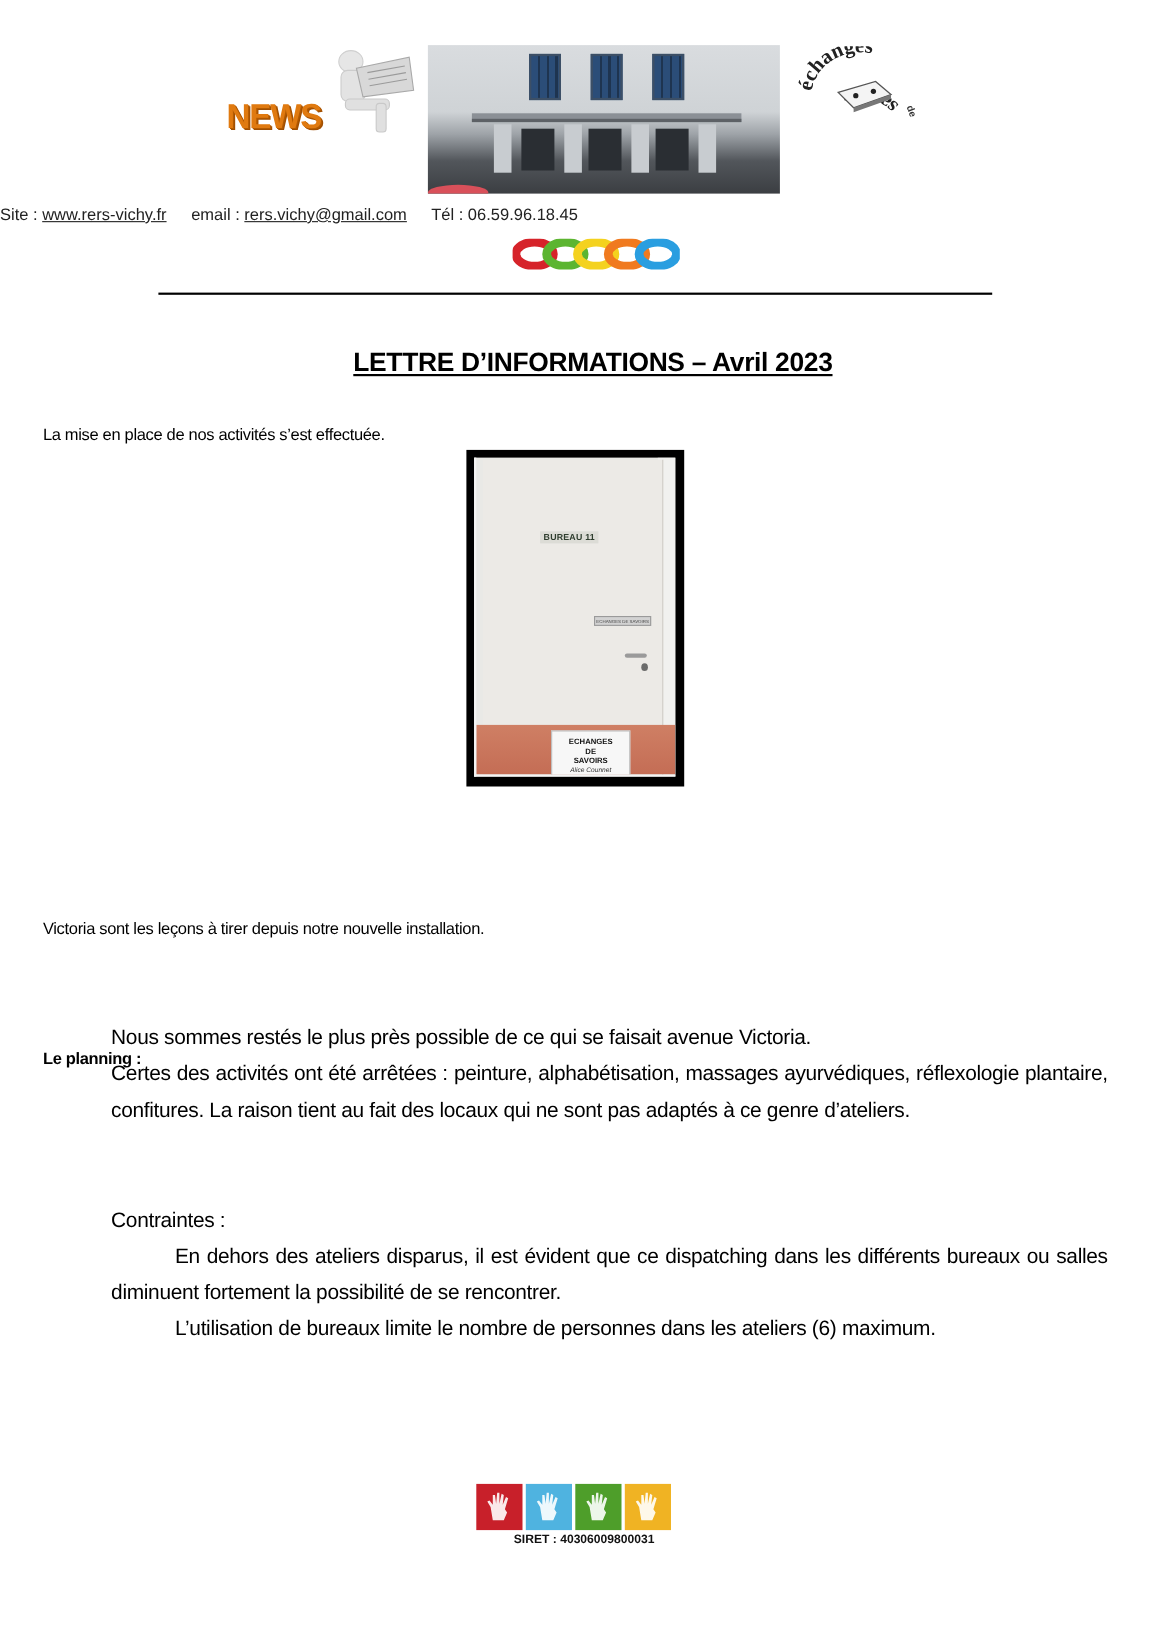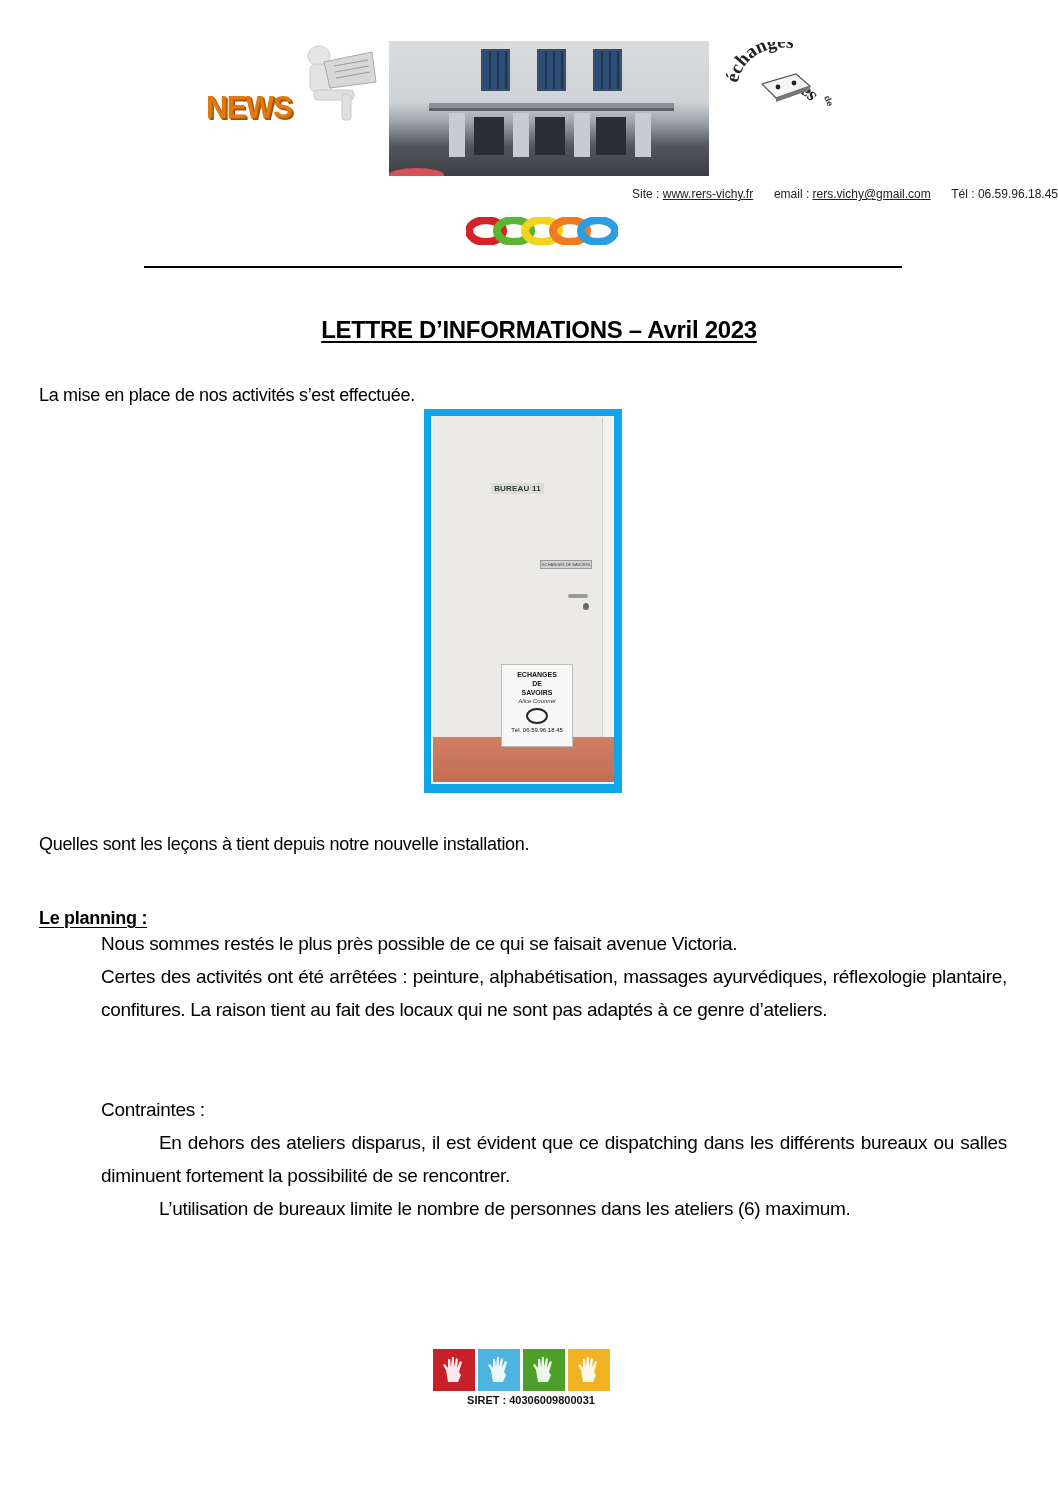--- a/index.html
+++ b/index.html
@@ -27,63 +27,63 @@
       border: 2px solid #3c4f66; }
     .bld-canopy { position: absolute; left: 40px; top: 62px; width: 245px; height: 8px; background: #8b9096; border-bottom: 3px solid #5d6166; }
     .bld-door { position: absolute; top: 76px; width: 30px; height: 38px; background: #2a2e33; }
     .bld-pillar { position: absolute; top: 72px; width: 16px; height: 44px; background: #c8ccd0; }
     .bld-red { position: absolute; left: 0; bottom: -6px; width: 55px; height: 14px; border-radius: 50%; background: #d9505a; }
 
     .echanges-logo { position: absolute; left: 724px; top: 42px; width: 118px; height: 96px; }
 
     .contact-line {
       position: absolute; left: 0; width: 1058px; top: 187px;
-      text-align: right; font-size: 12px; color: #222;
+      text-align: left; font-size: 15px; color: #222;
       font-family: "Liberation Sans", "DejaVu Sans", sans-serif;
     }
     .contact-line .gap { display: inline-block; width: 14px; }
     .contact-line .link { text-decoration: underline; }
 
     .rings { position: absolute; left: 466px; top: 217px; width: 152px; height: 28px; }
 
     .rule { position: absolute; left: 144px; top: 266px; width: 758px; height: 2px; background: #000; }
 
     
     .title {
       position: absolute; left: 0; width: 1058px; top: 316px; text-align: center;
       font-family: "Liberation Sans", sans-serif; font-weight: bold; font-size: 24px;
       text-decoration: underline; text-underline-offset: 3px; text-decoration-thickness: 2px;
       letter-spacing: -0.3px; padding-left: 20px;
     }
-    .p-abs { position: absolute; font-size: 18px; line-height: 33px; font-family: "Liberation Sans", "DejaVu Sans", sans-serif; letter-spacing: -0.3px; }
+    .p-abs { position: absolute; font-size: 15px; line-height: 33px; font-family: "Liberation Sans", "DejaVu Sans", sans-serif; letter-spacing: -0.3px; }
     .intro { left: 39px; top: 379px; }
 
     .door-frame {
-      position: absolute; left: 424px; top: 409px; width: 198px; height: 384px;
-      background: #0ea5e9; padding: 7px 8px 9px 7px;
+      position: absolute; left: 424px; top: 409px; width: 198px; height: 306px;
+      background: #000000; padding: 7px 8px 9px 7px;
     }
     .door-photo { position: relative; width: 100%; height: 100%; background: #e9e9e6; overflow: hidden; border-left: 2px solid #f4f4f4; border-bottom: 2px solid #f4f4f4; }
     .door-wall { position: absolute; right: 0; top: 0; width: 16px; height: 100%; background: #f1f1ef; }
     .door-panel { position: absolute; left: 6px; top: 2px; width: 164px; height: 320px; background: #eceae6; border-right: 1px solid #cfcdc8; }
     .door-floor { position: absolute; left: 0; bottom: 0; width: 100%; height: 45px; background: linear-gradient(180deg, #cf7f64, #c46d55); }
     .door-sign { position: absolute; left: 58px; top: 67px; width: 53px; height: 11px; background: #dcdcd6; font-size: 8px; line-height: 11px; text-align: center; color: #2e3d2e; font-weight: bold; letter-spacing: 0.2px; }
     .door-plaque { position: absolute; left: 107px; top: 144px; width: 52px; height: 9px; background: #d2d2d2; border: 1px solid #9a9a9a; font-size: 4px; line-height: 7px; text-align: center; color: #444; overflow: hidden; white-space: nowrap; }
     .door-handle { position: absolute; left: 135px; top: 178px; width: 20px; height: 4px; background: #9a9a9a; border-radius: 2px; }
     .door-lock { position: absolute; left: 150px; top: 187px; width: 6px; height: 7px; background: #6b6b6b; border-radius: 50%; }
     .door-board {
       position: absolute; left: 68px; top: 248px; width: 72px; height: 83px; background: #f7f7f7;
       border: 1px solid #bbb; text-align: center; font-size: 7px; line-height: 9px; padding-top: 5px; color: #111;
     }
     .door-board .b { font-weight: bold; display: block; }
     .door-board .i { font-style: italic; display: block; font-size: 6px; color: #333; }
     .door-board .circle { display: block; width: 22px; height: 16px; border: 2px solid #222; border-radius: 50%; margin: 2px auto 2px; }
     .door-board .tel { display: block; font-size: 6px; }
 
     .lessons { left: 39px; top: 828px; }
-    .planning-head { left: 39px; top: 902px; font-weight: bold; text-decoration: underline; text-underline-offset: 3px; }
+    .planning-head { left: 39px; top: 946px; font-weight: bold; text-underline-offset: 3px; }
 
     .block { position: absolute; left: 101px; width: 906px; font-size: 19px; line-height: 33px; text-align: justify; letter-spacing: -0.3px; }
     .block p { margin: 0; }
     .planning-block { top: 927px; }
     .contraintes-block { top: 1093px; }
     .contraintes-head { text-underline-offset: 3px; }
     .indent { text-indent: 58px; }
 
     .footer-hands { position: absolute; left: 433px; top: 1349px; width: 180px; height: 42px; display: flex; gap: 3px; }
     .hand { width: 42px; height: 42px; position: relative; display: flex; align-items: center; justify-content: center; }
@@ -178,21 +178,21 @@
       <span class="b">ECHANGES</span>
       <span class="b">DE</span>
       <span class="b">SAVOIRS</span>
       <span class="i">Alice Counnet</span>
       <span class="circle"></span>
       <span class="tel">Tél. 06.59.96.18.45</span>
     </div>
   </div>
 </div>
 
-<div class="p-abs lessons">Quelles sont les leçons à tient depuis notre nouvelle installation.</div>
+<div class="p-abs lessons">Victoria sont les leçons à tirer depuis notre nouvelle installation.</div>
 
 <div class="p-abs planning-head">Le planning :</div>
 
 <div class="block planning-block">
   <p>Nous sommes restés le plus près possible de ce qui se faisait avenue Victoria.</p>
   <p>Certes des activités ont été arrêtées : peinture, alphabétisation, massages ayurvédiques, réflexologie plantaire, confitures. La raison tient au fait des locaux qui ne sont pas adaptés à ce genre d’ateliers.</p>
 </div>
 
 <div class="block contraintes-block">
   <p class="contraintes-head">Contraintes :</p>

